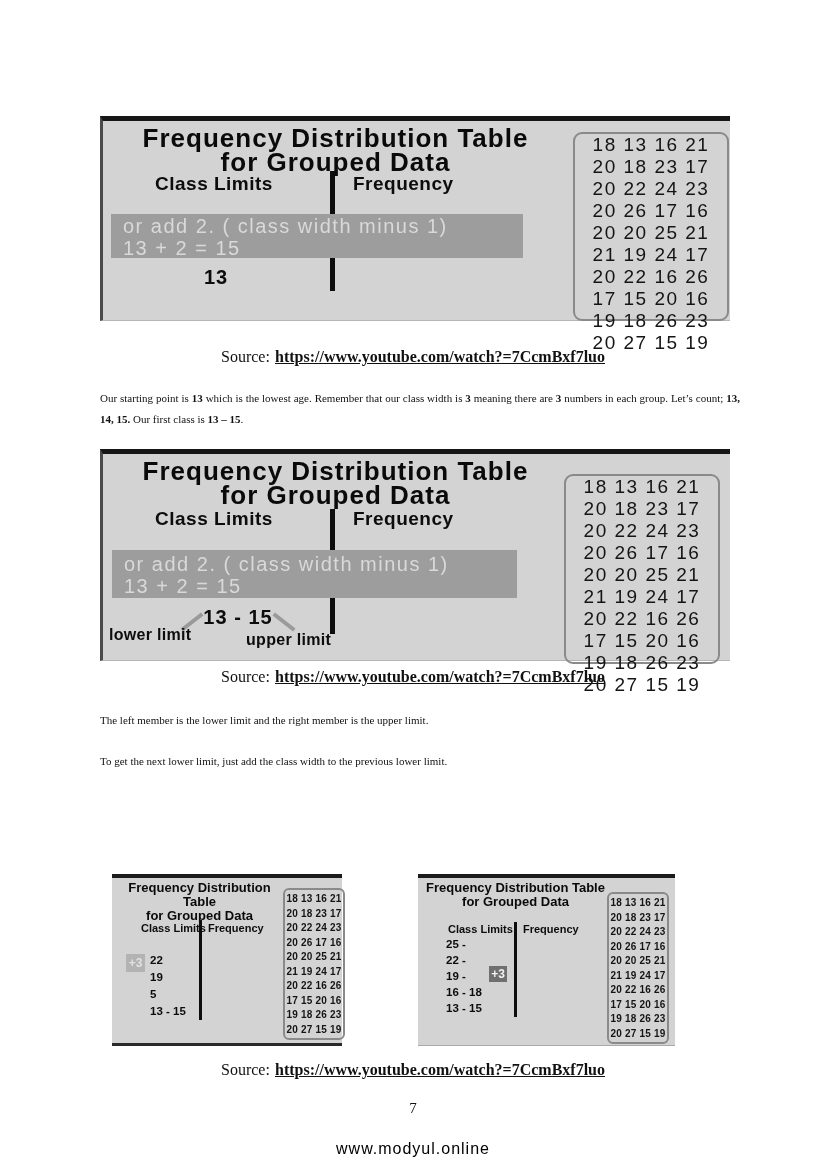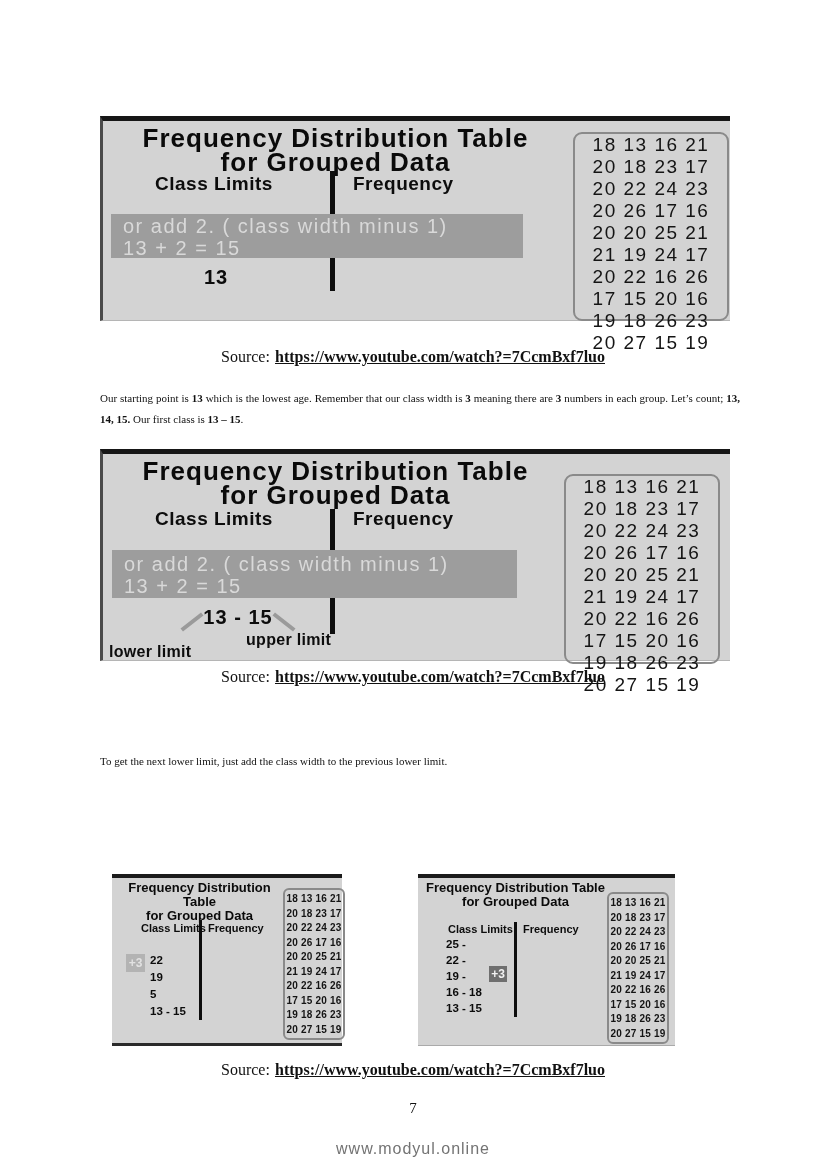--- a/index.html
+++ b/index.html
@@ -69,21 +69,21 @@
   .caption { position:absolute; left:0; width:100%; text-align:center; font-size:16px; }
   .caption .url { text-decoration:underline; margin-left:.32em;font-weight:bold; }
   .para { position:absolute; left:100px; width:640px; font-size:11px; line-height:21px; }
   .para.just { text-align:justify; }
   .b { font-weight:bold; }
   .rule-block div { height:22px; line-height:22px; }
   .pagenum { position:absolute; left:0; width:100%; text-align:center; font-size:15px; }
   .watermark {
     position:absolute; left:0; width:100%; text-align:center;
     font-family:"Liberation Sans", sans-serif; font-size:16px;
-    letter-spacing:1px; color:#737373;
+    letter-spacing:1px; color:#000000;
   }
 </style>
 </head>
 <body>
 
 <div class="page">
 
   <figure class="slide" style="left:100px; top:100px; width:630px; height:205px;">
     <div class="slide-title"><span>Frequency Distribution Table</span><br><span>for Grouped Data</span></div>
     <div class="col-head" style="left:52px; top:52px;">Class Limits</div>
@@ -111,38 +111,39 @@
 
   <figure class="slide" style="left:100px; top:433px; width:630px; height:212px;">
     <div class="slide-title"><span>Frequency Distribution Table</span><br><span>for Grouped Data</span></div>
     <div class="col-head" style="left:52px; top:54px;">Class Limits</div>
     <div class="col-head" style="left:250px; top:54px;">Frequency</div>
     <div class="vline" style="left:227px; top:55px; height:125px;"></div>
     <div class="overlay" style="left:9px; top:96px; width:405px; height:48px; padding-top:3px;"><span>or add 2. ( class width minus 1)</span><br><span>13 + 2 = 15</span></div>
     <div class="first-class" style="left:95px; top:152px; width:80px; text-align:center;">13 - 15</div>
     <div class="stroke l" style="left:76px; top:166px;"></div>
     <div class="stroke r" style="left:168px; top:166px;"></div>
-    <div class="limit-label" style="left:6px; top:189px;">lower limit</div>
+    <div class="limit-label" style="left:6px; top:172px;">lower limit</div>
     <div class="limit-label" style="left:143px; top:177px;">upper limit</div>
     <div class="grid big" style="left:461px; top:20px; width:156px; height:190px;">
       <div class="grow">18 13 16 21</div>
       <div class="grow">20 18 23 17</div>
       <div class="grow">20 22 24 23</div>
       <div class="grow">20 26 17 16</div>
       <div class="grow">20 20 25 21</div>
       <div class="grow">21 19 24 17</div>
       <div class="grow">20 22 16 26</div>
       <div class="grow">17 15 20 16</div>
       <div class="grow">19 18 26 23</div>
       <div class="grow">20 27 15 19</div>
     </div>
   </figure>
 
   <p class="caption" style="top:652px;"><span>Source:</span><span class="url">https://www.youtube.com/watch?=7CcmBxf7luo</span></p>
 
+  <p class="para" style="top:694px;">The left member is the lower limit and the right member is the upper limit.</p>
 
   <div class="para rule-block" style="top:734px;">
     <div>To get the next lower limit, just add the class width to the previous lower limit.</div>
   </div>
 
 
   <figure class="mini" style="left:112px; top:858px; width:230px; height:172px; border-bottom:3px solid #2a2a2a;">
     <div class="mini-title" style="left:0; width:175px;"><span>Frequency Distribution Table</span><br><span>for Grouped Data</span></div>
     <div class="mini-col" style="left:29px; top:44px;">Class Limits</div>
     <div class="mini-col" style="left:96px; top:44px;">Frequency</div>

